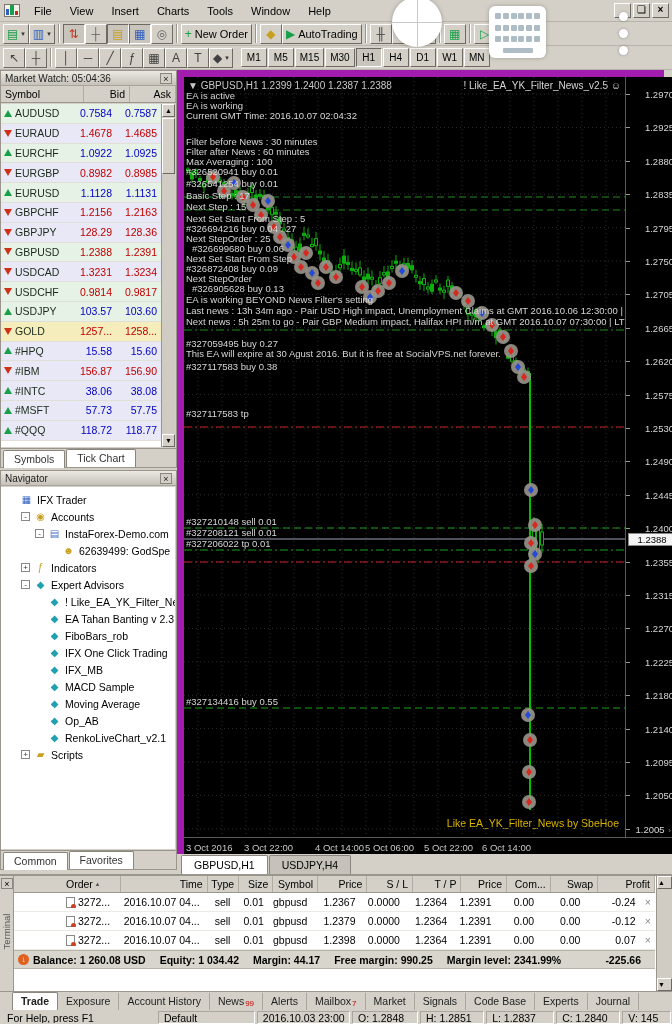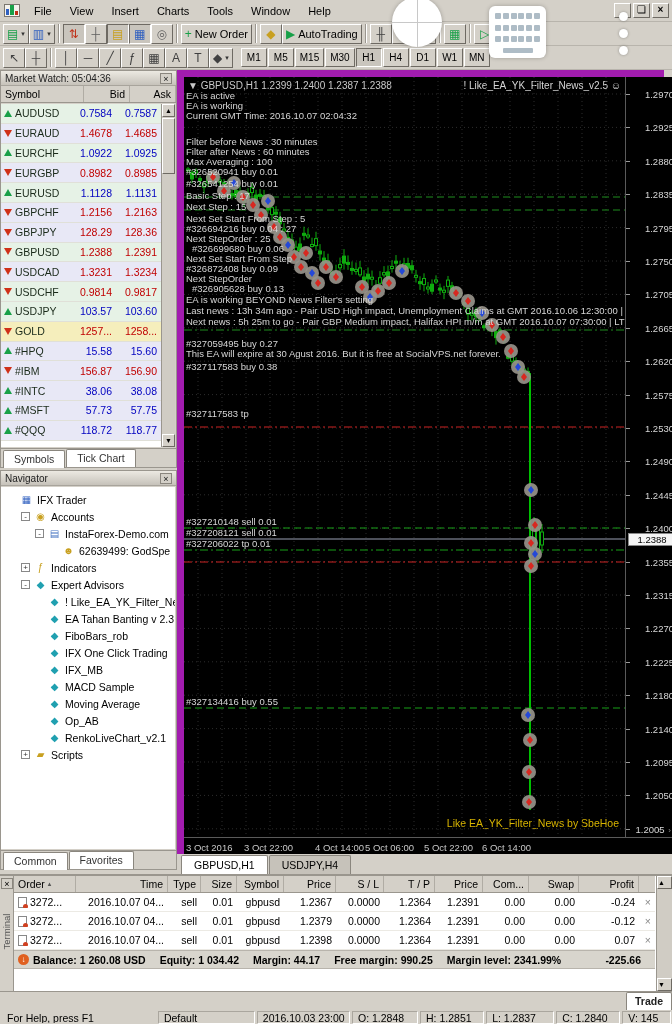--- a/index.html
+++ b/index.html
@@ -81,35 +81,35 @@
   #chart-tabs { position:absolute; left:177px; top:854px; width:495px; height:20px; background:#d4d0c8; display:flex; align-items:flex-end; padding-left:4px; font-size:10.5px; }
   .ctab { padding:3px 12px; margin-right:1px; border:1px solid #8a867e; border-bottom:none; border-radius:2px 2px 0 0; background:#c6c2ba; }
   .ctab.active { background:#fff; }
 
   
   #terminal { position:absolute; left:0; top:874px; width:672px; height:117px; background:#fff; border-top:2px solid #9a968e; }
   #term-strip { position:absolute; left:0; top:0; width:14px; height:100%; background:#d4d0c8; border-right:1px solid #9a968e; }
   #term-strip .vlabel { position:absolute; top:50px; left:-24px; width:60px; transform:rotate(-90deg); font-size:9.5px; color:#555; text-align:center; }
   #term-strip .panel-close { position:absolute; top:2px; left:1px; }
   #term-table { position:absolute; left:14px; top:0; right:17px; }
-  .t-row { display:flex; height:19px; align-items:center; border-bottom:1px solid #eceae4; font-size:10.5px; }
+  .t-row { display:flex; height:19px; align-items:center; border-bottom:1px solid #eceae4; font-size:10.5px;padding-left:48px; }
   .t-row.header { height:17px; background:#d4d0c8; border-bottom:1px solid #9a968e; }
   .t-row.header > div { border-right:1px solid #b0aca4; height:100%; display:flex; align-items:center; justify-content:flex-end; padding:0 4px; }
   .t-cell { padding:0 4px; text-align:right; white-space:nowrap; overflow:hidden; }
   .c0{width:62px;text-align:left;display:flex;align-items:center;gap:3px;} .c1{width:92px;} .c2{width:33px;} .c3{width:36px;} .c4{width:47px;} .c5{width:52px;} .c6{width:48px;} .c7{width:51px;} .c8{width:48px;} .c9{width:46px;} .c10{width:50px;} .c11{width:60px;} .c12{width:16px;color:#888;}
   .doc-ic { width:9px; height:11px; background:#fff; border:1px solid #888; position:relative; flex:none; }
   .doc-ic:after { content:""; position:absolute; right:-2px; bottom:-2px; width:5px; height:5px; border-radius:50%; background:#d04020; }
   #balance-row { position:absolute; left:14px; right:17px; top:74px; height:19px; background:#d8d5cd; display:flex; align-items:center; font-size:10.5px; font-weight:bold; border-top:1px solid #b8b4ac; border-bottom:1px solid #b8b4ac; }
   #balance-row .bi { width:11px; height:11px; border-radius:50%; background:#e06020; color:#fff; font-size:8px; line-height:11px; text-align:center; margin:0 4px; flex:none; }
   #balance-row span { margin-right:14px; white-space:nowrap; }
   #balance-profit { margin-left:auto; margin-right:78px; }
   #term-scroll { position:absolute; right:0; top:0; width:16px; height:100%; background:#d0ccc4; border-left:1px solid #9a968e; font-size:7px; }
 
   
-  #terminal-tabs { position:absolute; left:0; top:991px; width:672px; height:19px; background:#d4d0c8; border-top:1px solid #9a968e; display:flex; align-items:flex-end; padding-left:12px; font-size:10.5px;flex-direction:column; }
+  #terminal-tabs { position:absolute; left:0; top:991px; width:672px; height:19px; background:#d4d0c8; border-top:1px solid #9a968e; display:flex; align-items:flex-end; padding-left:12px; font-size:10.5px; }
   .ttab { padding:2px 8px 3px; display:flex; align-items:flex-start; gap:1px; color:#222; border-right:1px solid #aaa69e; }
   .ttab.active { background:#fff; border:1px solid #8a867e; border-bottom:none; border-radius:2px 2px 0 0; font-weight:bold; }
   .badge { color:#c00000; font-size:8px; position:relative; top:4px; }
 
   
   #statusbar { position:absolute; left:0; top:1010px; width:672px; height:14px; background:#d4d0c8; display:flex; font-size:10.5px; }
   .sb-cell { border:1px solid; border-color:#aaa69e #fff #fff #aaa69e; margin:1px 1px 0 1px; padding:0 5px; white-space:nowrap; overflow:hidden; }
 
   
   .overlay { position:absolute; pointer-events:none; z-index:50; }

